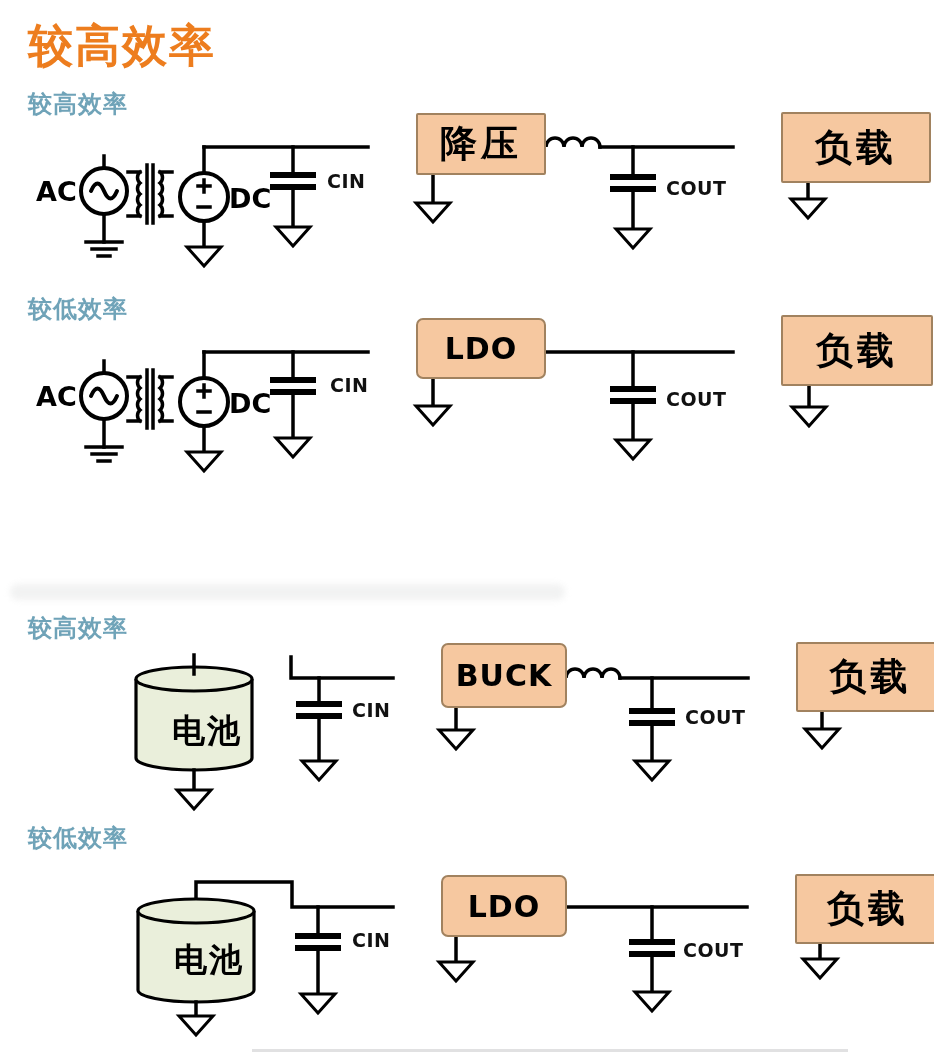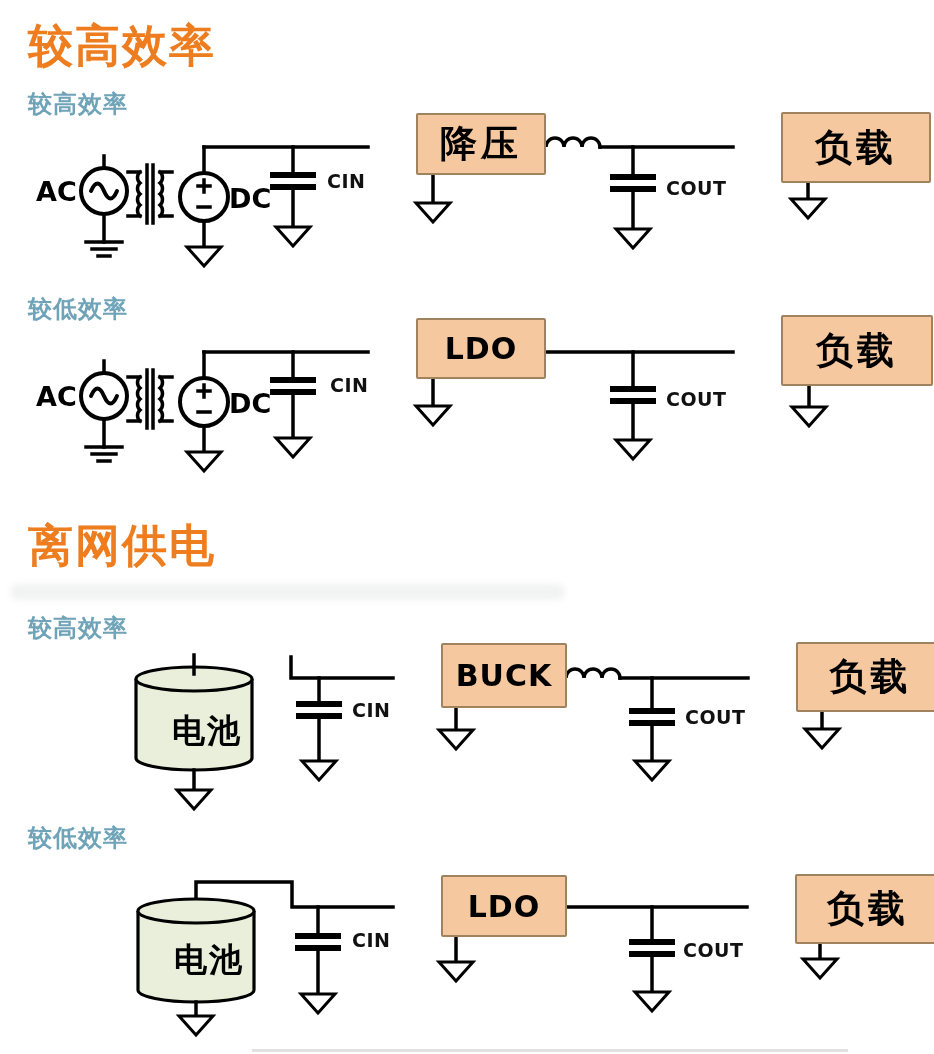--- a/index.html
+++ b/index.html
@@ -20,21 +20,21 @@
   .sub{font-size:24px;font-weight:bold;color:var(--subheading-teal,#6FA3B8);letter-spacing:1px;white-space:nowrap;}
   .biglab{font-size:27px;font-weight:bold;color:#000;white-space:nowrap;}
   .smalllab{font-size:19px;font-weight:bold;color:#111;letter-spacing:.5px;white-space:nowrap;}
   .block{
     display:flex;align-items:center;justify-content:center;
     background:var(--block-fill,#F6C8A0);
     border:2px solid var(--block-border,#A1825F);
     border-radius:2px;color:#000;font-weight:bold;box-sizing:border-box;margin-left:48px;
   }
   .cjk{font-size:37px;letter-spacing:4px;}
-  .latin{font-size:30px;letter-spacing:1px;}
+  .latin{font-size:30px;letter-spacing:1px;border-radius:7px;}
   .battlab{font-size:33px;font-weight:bold;color:#000;text-align:right;letter-spacing:2px;}
   .smudge{background:#e7e8e8;opacity:.55;filter:blur(3px);border-radius:8px;}
   .faintline{background:#d9dadb;opacity:.8;}
 </style>
 </head>
 <body>
 
 <div id="stage">
 
   <svg class="layer" width="934" height="1054" viewBox="0 0 934 1054">
@@ -192,21 +192,20 @@
   <div class="abs biglab" style="left:229px;top:388px;">DC</div>
   <div class="abs smalllab" style="left:330px;top:374px;">CIN</div>
   <div class="abs block latin" style="left:368px;top:318px;width:130px;height:61px;">
     <span>LDO</span>
   </div>
   <div class="abs smalllab" style="left:666px;top:388px;">COUT</div>
   <div class="abs block cjk" style="left:733px;top:315px;width:152px;height:71px;">
     <span>负载</span>
   </div>
 
-  <div class="abs h1" style="left:28px;top:516px;">离网供电</div>
   <div class="abs smudge" style="left:10px;top:584px;width:555px;height:16px;"></div>
 
   <div class="abs sub" style="left:28px;top:612px;">较高效率</div>
   <div class="abs battlab" style="left:146px;top:709px;width:96px;">电池</div>
   <div class="abs smalllab" style="left:352px;top:699px;">CIN</div>
   <div class="abs block latin" style="left:393px;top:643px;width:126px;height:65px;">
     <span>BUCK</span>
   </div>
   <div class="abs smalllab" style="left:685px;top:706px;">COUT</div>
   <div class="abs block cjk" style="left:748px;top:642px;width:149px;height:70px;">

